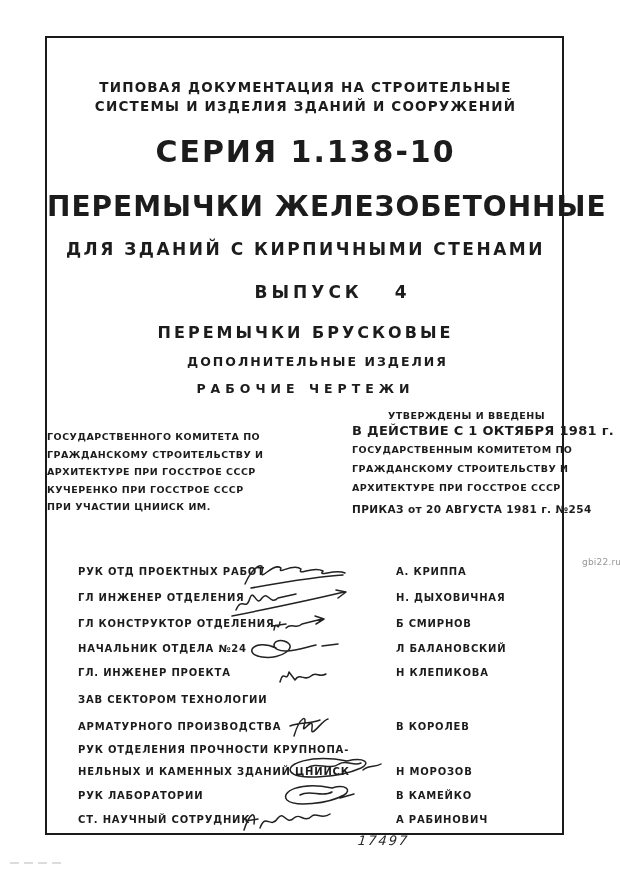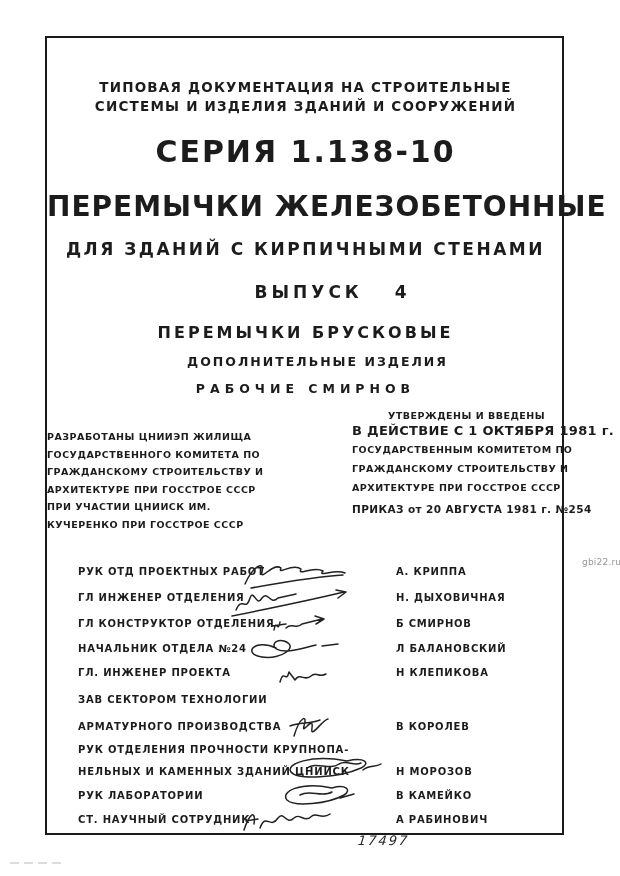--- a/index.html
+++ b/index.html
@@ -38,29 +38,28 @@
 <div class="abs frame"></div>
 
 <div class="abs ctr doctype" style="top:79px">ТИПОВАЯ ДОКУМЕНТАЦИЯ НА СТРОИТЕЛЬНЫЕ</div>
 <div class="abs ctr doctype" style="top:98px">СИСТЕМЫ И ИЗДЕЛИЯ ЗДАНИЙ И СООРУЖЕНИЙ</div>
 <div class="abs ctr series" style="top:134px">СЕРИЯ 1.138-10</div>
 <div class="abs ctr title" style="top:190px">ПЕРЕМЫЧКИ ЖЕЛЕЗОБЕТОННЫЕ</div>
 <div class="abs ctr subtitle" style="top:239px">ДЛЯ ЗДАНИЙ С КИРПИЧНЫМИ СТЕНАМИ</div>
 <div class="abs ctr issue" style="top:282px">ВЫПУСК 4</div>
 <div class="abs ctr section" style="top:323px">ПЕРЕМЫЧКИ БРУСКОВЫЕ</div>
 <div class="abs ctr sectionsub" style="top:354px">ДОПОЛНИТЕЛЬНЫЕ ИЗДЕЛИЯ</div>
-<div class="abs ctr dockind" style="top:381px">РАБОЧИЕ СМИРНОВ</div>
+<div class="abs ctr dockind" style="top:381px">РАБОЧИЕ ЧЕРТЕЖИ</div>
 
 <div class="abs" style="left:47px;top:428px">
-  <div class="small" style="line-height:17.6px">РАЗРАБОТАНЫ ЦНИИЭП ЖИЛИЩА</div>
   <div class="small" style="line-height:17.6px">ГОСУДАРСТВЕННОГО КОМИТЕТА ПО</div>
   <div class="small" style="line-height:17.6px">ГРАЖДАНСКОМУ СТРОИТЕЛЬСТВУ И</div>
   <div class="small" style="line-height:17.6px">АРХИТЕКТУРЕ ПРИ ГОССТРОЕ СССР</div>
+  <div class="small" style="line-height:17.6px">КУЧЕРЕНКО ПРИ ГОССТРОЕ СССР</div>
   <div class="small" style="line-height:17.6px">ПРИ УЧАСТИИ ЦНИИСК ИМ.</div>
-  <div class="small" style="line-height:17.6px">КУЧЕРЕНКО ПРИ ГОССТРОЕ СССР</div>
 </div>
 
 <div class="abs small" style="left:388px;top:410px">УТВЕРЖДЕНЫ И ВВЕДЕНЫ</div>
 <div class="abs med" style="left:352px;top:423px">В ДЕЙСТВИЕ С 1 ОКТЯБРЯ 1981 г.</div>
 <div class="abs small" style="left:352px;top:444px">ГОСУДАРСТВЕННЫМ КОМИТЕТОМ ПО</div>
 <div class="abs small" style="left:352px;top:463px">ГРАЖДАНСКОМУ СТРОИТЕЛЬСТВУ И</div>
 <div class="abs small" style="left:352px;top:482px">АРХИТЕКТУРЕ ПРИ ГОССТРОЕ СССР</div>
 <div class="abs order" style="left:352px;top:503px">ПРИКАЗ от 20 АВГУСТА 1981 г. №254</div>
 
 <div class="abs rowtxt" style="left:78px;top:566px">РУК ОТД ПРОЕКТНЫХ РАБОТ</div>

